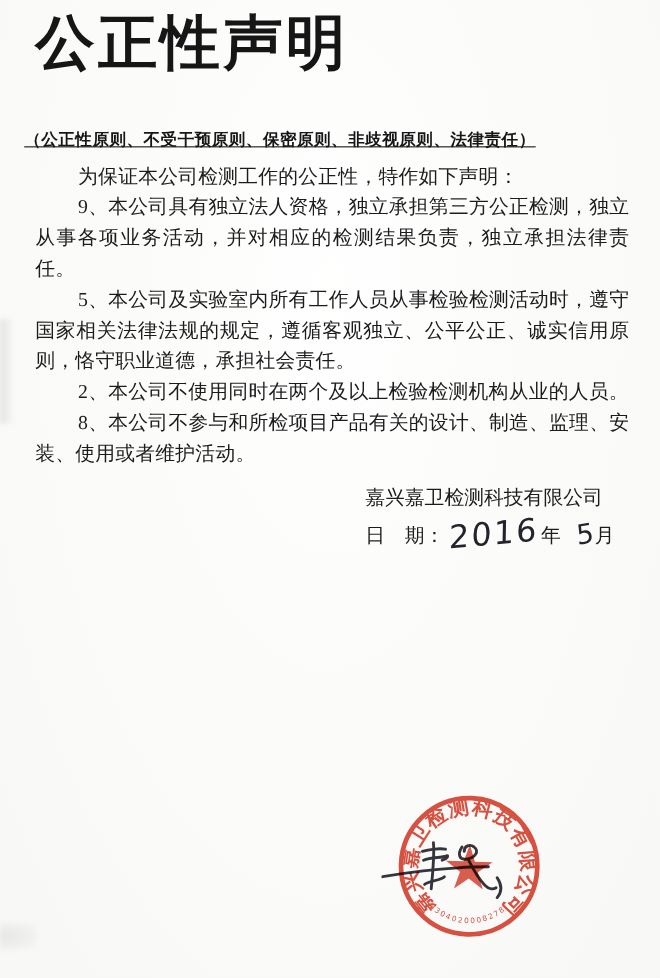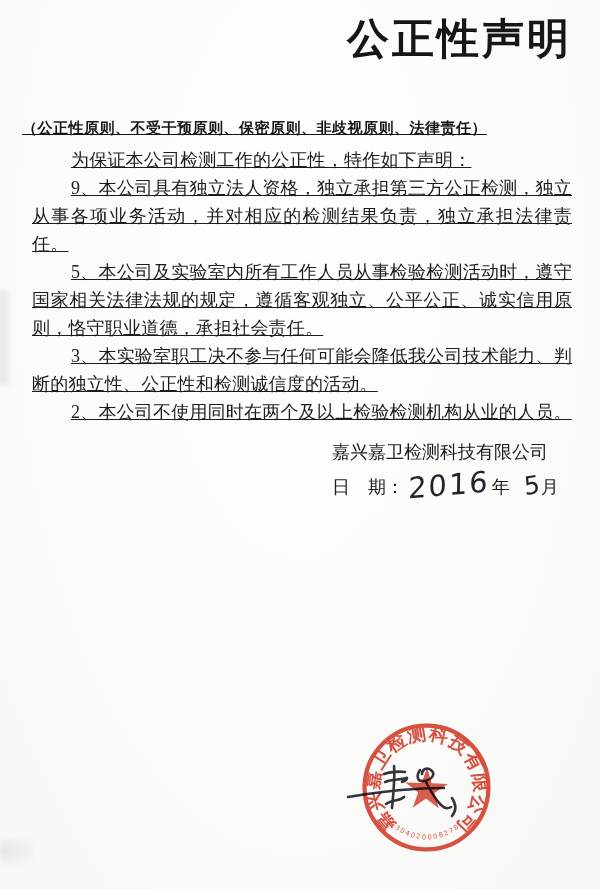--- a/index.html
+++ b/index.html
@@ -16,23 +16,23 @@
     width: 600px; height: 889px;
     background:
       radial-gradient(ellipse at 50% 30%, rgba(255,255,255,0.9), rgba(0,0,0,0.015) 90%),
       #fcfcfa;
   }
   .doc {
     padding: 8px 28px 0 32px;
   }
   .title {
     margin: 6px 0 0 0;
-    font-size: 42px;
+    font-size: 54px;
     font-weight: bold;
-    text-align: right;
+    text-align: left;
     letter-spacing: 3px;
     line-height: 50px;
     color: #161616;
   }
   .principles {
     margin: 50px 0 4px -10px;
     font-weight: bold;
     font-size: 15px;
     line-height: 28px;
     letter-spacing: 0.5px;
@@ -41,21 +41,20 @@
     text-decoration: underline;
   }
   .bodytext p {
     margin: 0;
     font-size: 18px;
     line-height: 28px;
     text-align: justify;
     text-indent: 39px;
     letter-spacing: 0.2px;
     color: #1c1c1c;
-    text-decoration: underline;
   }
   .sig-block {
     margin-top: 11px;
     padding-left: 300px;
     font-size: 18px;
     line-height: 31px;
     color: #1c1c1c;
     position: relative;
   }
   .sig-line { white-space: nowrap; }
@@ -116,22 +115,22 @@
 
   <div class="doc">
     <h1 class="title">公正性声明</h1>
 
     <div class="principles">（公正性原则、不受干预原则、保密原则、非歧视原则、法律责任）</div>
 
     <div class="bodytext">
       <p>为保证本公司检测工作的公正性，特作如下声明：</p>
       <p>9、本公司具有独立法人资格，独立承担第三方公正检测，独立从事各项业务活动，并对相应的检测结果负责，独立承担法律责任。</p>
       <p>5、本公司及实验室内所有工作人员从事检验检测活动时，遵守国家相关法律法规的规定，遵循客观独立、公平公正、诚实信用原则，恪守职业道德，承担社会责任。</p>
-      <p>3、本实验室职工决不参与任何可能会降低我公司技术能力、判断的独立性、公正性和检测诚信度的活动。</p>
       <p>2、本公司不使用同时在两个及以上检验检测机构从业的人员。</p>
+      <p>8、本公司不参与和所检项目产品有关的设计、制造、监理、安装、使用或者维护活动。</p>
     </div>
 
     <div class="sig-block">
       <div class="sig-line">嘉兴嘉卫检测科技有限公司</div>
       <div class="sig-line"><span>日　期：</span><span class="hand hand-year">2016</span><span>年</span><span class="hand hand-month">5</span><span>月</span></div>
     </div>
   </div>
 
   <svg class="seal" viewBox="0 0 133 133" aria-hidden="true">
     <circle cx="66.5" cy="66.5" r="61" fill="none" stroke="#d63a28" stroke-width="4.2"></circle>

